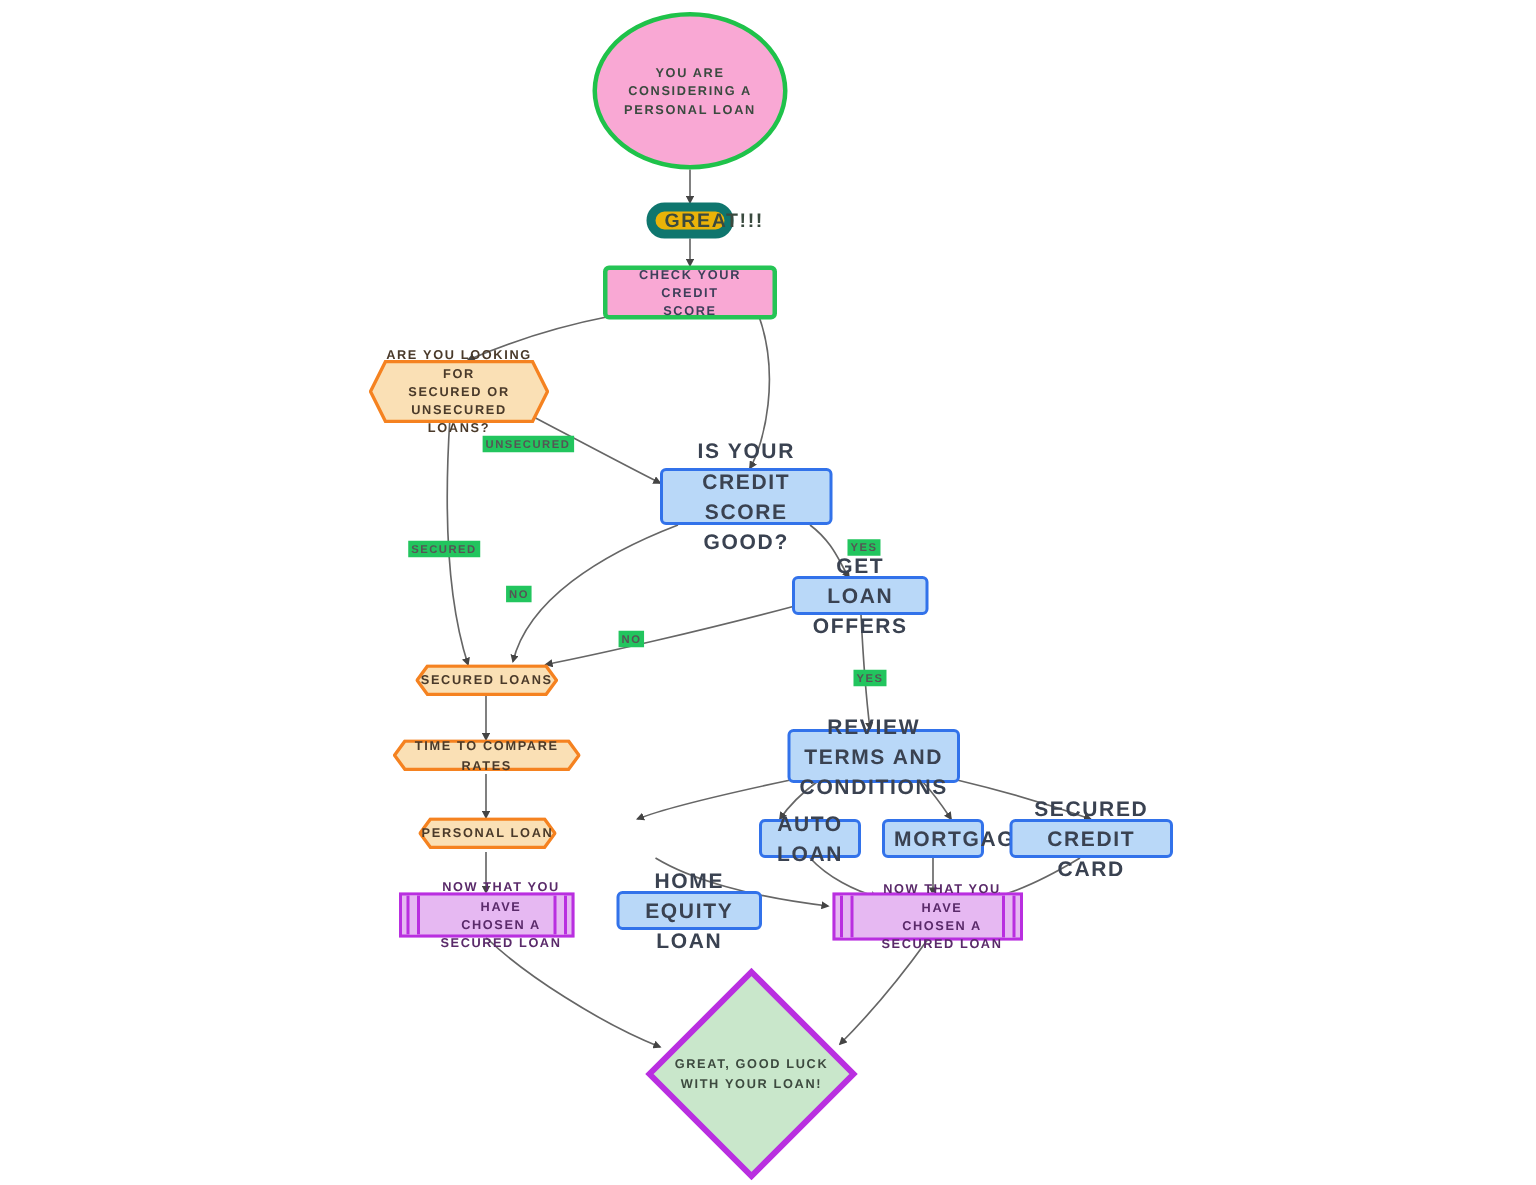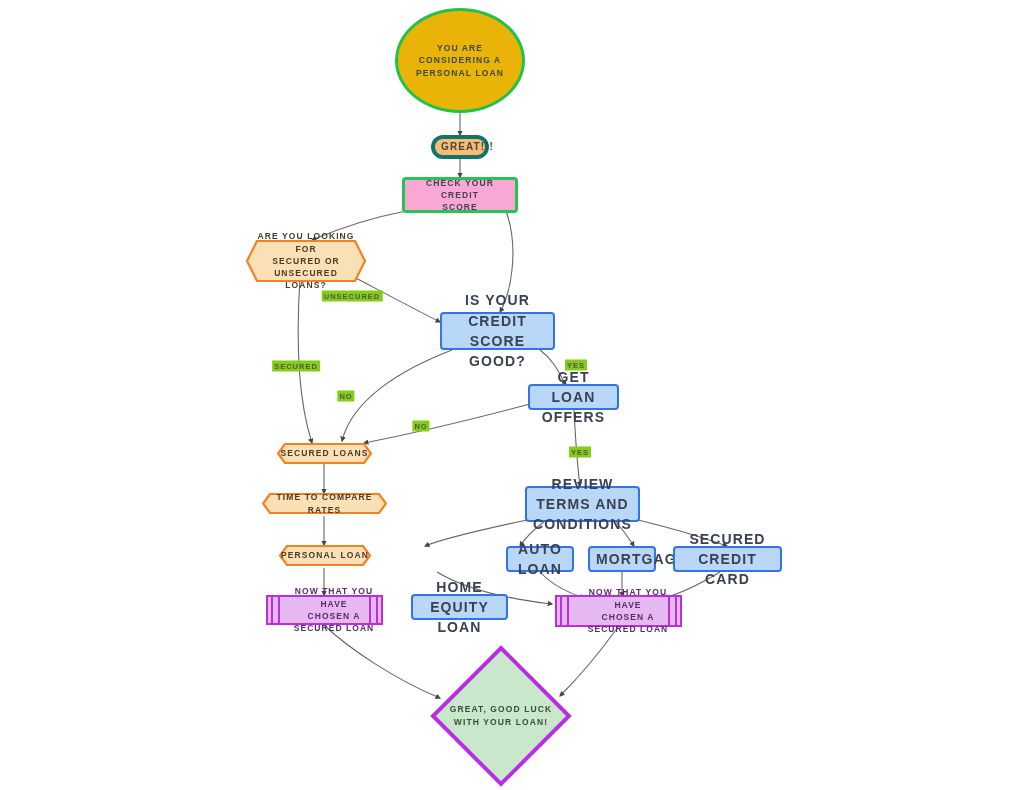--- a/index.html
+++ b/index.html
@@ -35,31 +35,31 @@
   }
   .node .label {
     display: block;
     width: 100%;
     padding: 0 6px;
     white-space: pre-line;
   }
   
   .n-circle {
     border-radius: 50%;
-    background: #eab308;
+    background: #f9a8d4;
     border: 3px solid #1fc24a;
     font-size: 8.5px;
     color: #3a4a3f;
   }
   
   .n-stadium {
     border-radius: 999px;
-    background: #fdba74;
-    border: 4px solid #0f766e;
-    font-size: 10px;
+    background: #eab308;
+    border: 6px solid #0f766e;
+    font-size: 13px;
     color: #3a4a3f;
   }
   
   .n-rect-green {
     border-radius: 4px;
     background: #f9a8d4;
     border: 3px solid #25c455;
     font-size: 8.5px;
     color: #3f3f5a;
   }
@@ -147,21 +147,21 @@
     text-transform: uppercase;
     white-space: pre-line;
   }
   
   .edge-label {
     position: absolute;
     font-size: 7.5px;
     font-weight: bold;
     letter-spacing: 1px;
     color: #555555;
-    background: #84cc16;
+    background: #22c55e;
     padding: 1px 2px;
     text-transform: uppercase;
     white-space: nowrap;
     transform: translate(-50%, -50%);
   }
 </style>
 </head>
 <body>
 
 <div id="canvas">

